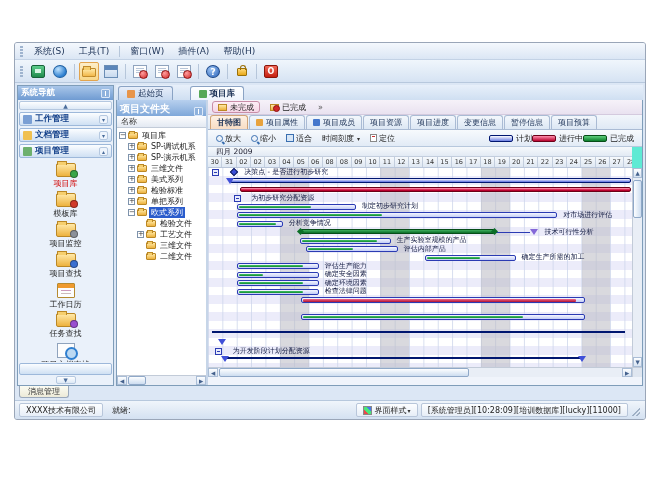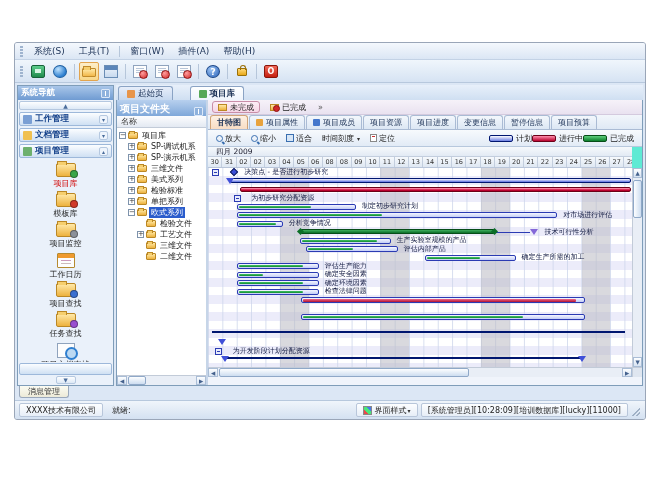--- a/index.html
+++ b/index.html
@@ -324,28 +324,28 @@
                 </div>
                 <div class="cap">模板库</div>
               </div>
               <div class="sb-item">
                 <div class="bigfolder">
                   <span class="badge" style="background: rgb(138, 143, 152);"></span>
                 </div>
                 <div class="cap">项目监控</div>
               </div>
               <div class="sb-item">
+                <div class="bigfolder">
+                  <span class="badge" style="background: rgb(58, 111, 208);"></span>
+                </div>
+                <div class="cap">项目查找</div>
+              </div>
+              <div class="sb-item">
                 <div class="bigcal"></div>
                 <div class="cap">工作日历</div>
-              </div>
-              <div class="sb-item">
-                <div class="bigfolder">
-                  <span class="badge" style="background: rgb(58, 111, 208);"></span>
-                </div>
-                <div class="cap">项目查找</div>
               </div>
               <div class="sb-item">
                 <div class="bigfolder">
                   <span class="badge" style="background: rgb(154, 79, 208);"></span>
                 </div>
                 <div class="cap">任务查找</div>
               </div>
               <div class="sb-item">
                 <div class="bigsearch"></div>
                 <div class="cap">项目文档查找</div>

